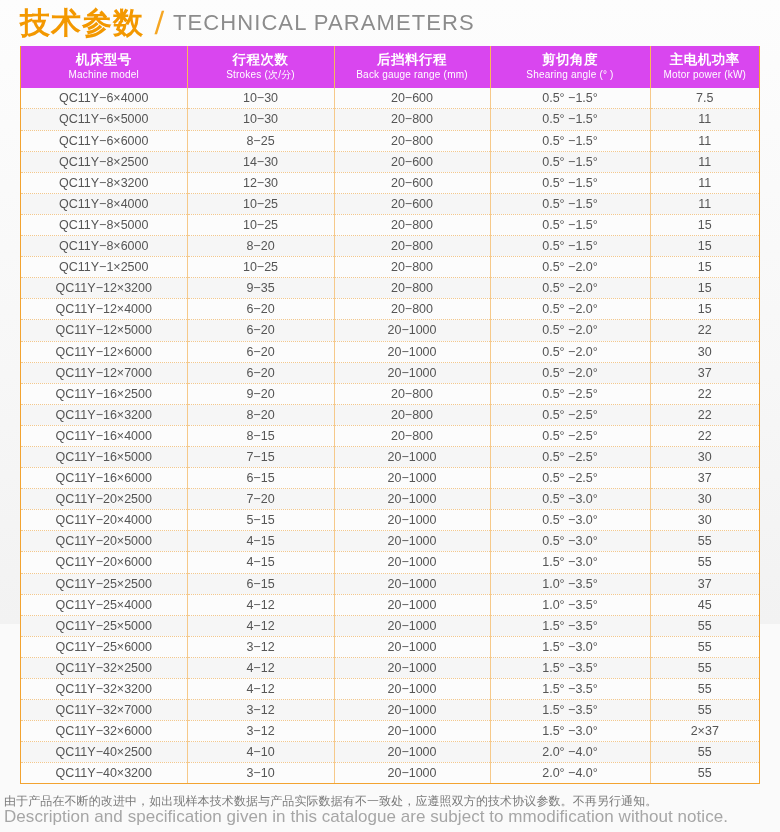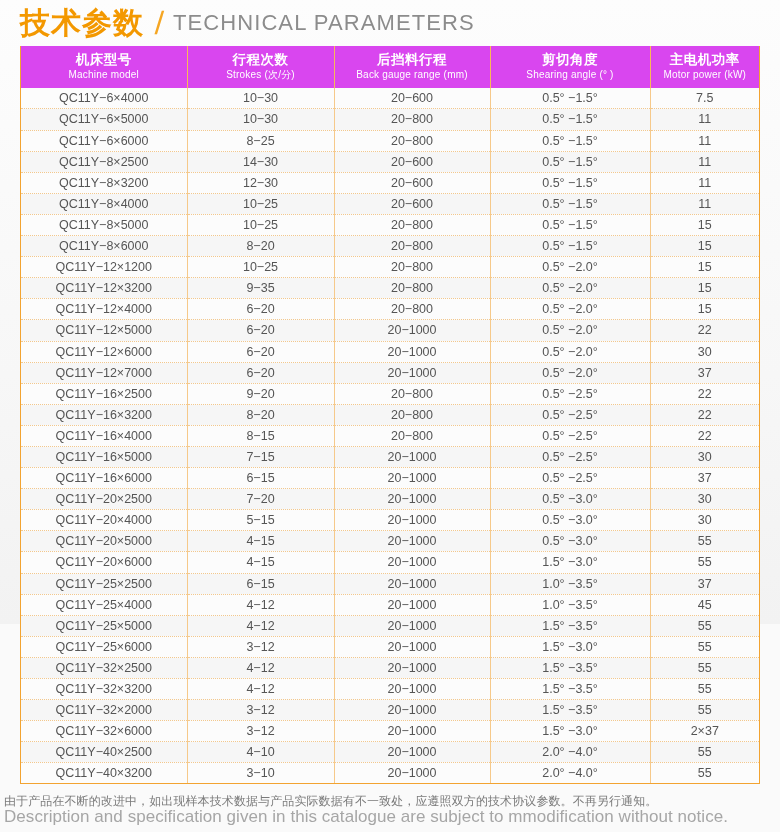--- a/index.html
+++ b/index.html
@@ -228,21 +228,21 @@
             <td>15</td>
           </tr>
           <tr>
             <td>QC11Y−8×6000</td>
             <td>8−20</td>
             <td>20−800</td>
             <td>0.5°  −1.5°</td>
             <td>15</td>
           </tr>
           <tr>
-            <td>QC11Y−12×1200</td>
+            <td>QC11Y−1×2500</td>
             <td>10−25</td>
             <td>20−800</td>
             <td>0.5°  −2.0°</td>
             <td>15</td>
           </tr>
           <tr>
             <td>QC11Y−12×3200</td>
             <td>9−35</td>
             <td>20−800</td>
             <td>0.5°  −2.0°</td>
@@ -375,21 +375,21 @@
             <td>55</td>
           </tr>
           <tr>
             <td>QC11Y−32×3200</td>
             <td>4−12</td>
             <td>20−1000</td>
             <td>1.5°  −3.5°</td>
             <td>55</td>
           </tr>
           <tr>
-            <td>QC11Y−32×2000</td>
+            <td>QC11Y−32×7000</td>
             <td>3−12</td>
             <td>20−1000</td>
             <td>1.5°  −3.5°</td>
             <td>55</td>
           </tr>
           <tr>
             <td>QC11Y−32×6000</td>
             <td>3−12</td>
             <td>20−1000</td>
             <td>1.5°  −3.0°</td>

